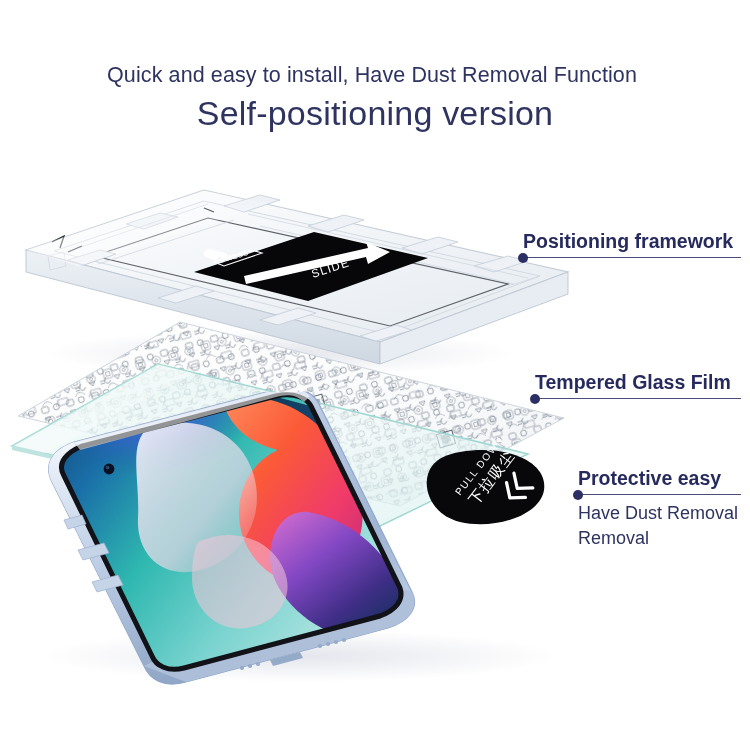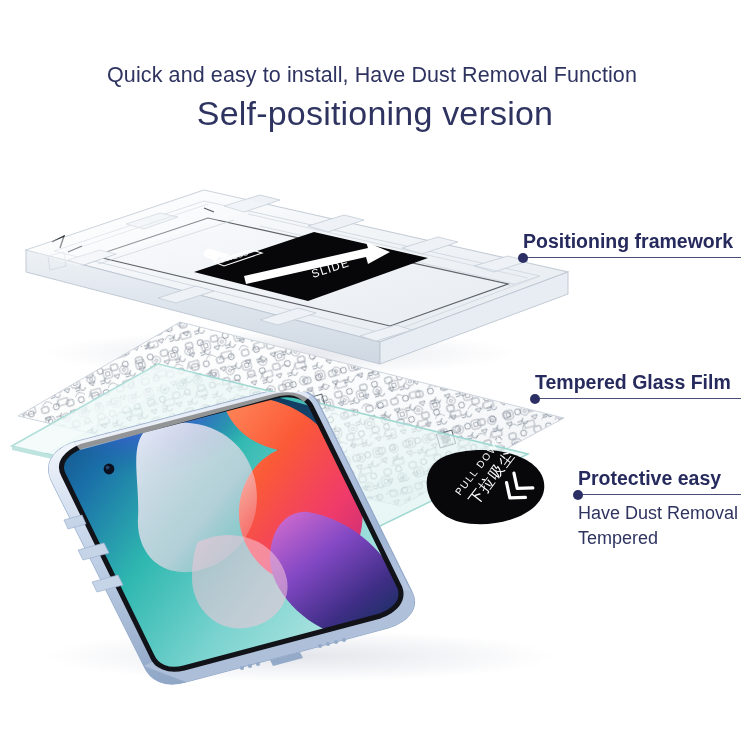--- a/index.html
+++ b/index.html
@@ -346,16 +346,16 @@
       <span class="dot"></span>
     </div>
   </div>
 
   <div class="callout" style="left:578px;top:467px;width:163px;">
     <div class="lbl">Protective easy</div>
     <div class="rule">
       <span class="dot"></span>
     </div>
     <div class="sub">Have Dust Removal</div>
-    <div class="sub" style="margin-top:0;">Tempered</div>
+    <div class="sub" style="margin-top:0;">Removal</div>
   </div>
 
 </div>
 
 </body></html>

